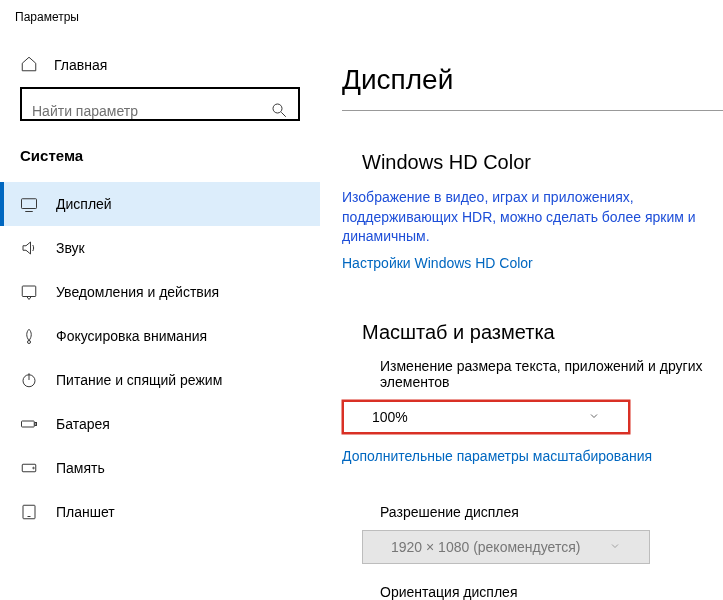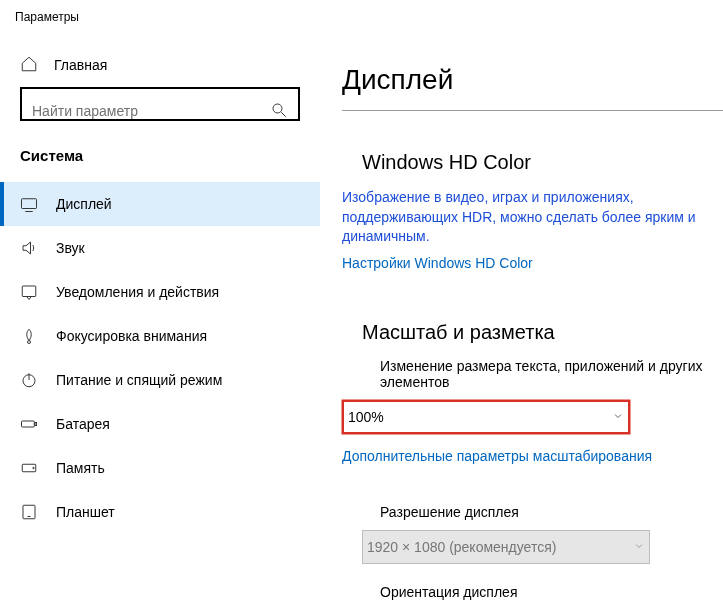--- a/index.html
+++ b/index.html
@@ -126,21 +126,21 @@
   margin-bottom: 10px;
   margin-left: 38px;
 }
 .select {
   width: 288px;
   height: 34px;
   border: 1px solid #999;
   display: flex;
   align-items: center;
   justify-content: space-between;
-  padding: 0 4px;
+  padding: 0 28px;
   font-size: 14px;
   margin-bottom: 14px;
   cursor: pointer;
   background: #fff;
 }
 .select.highlighted {
   border: 2.5px solid #d93025;
   box-shadow: 0 0 0 0.5px #d93025;
 }
 .select.disabled {

